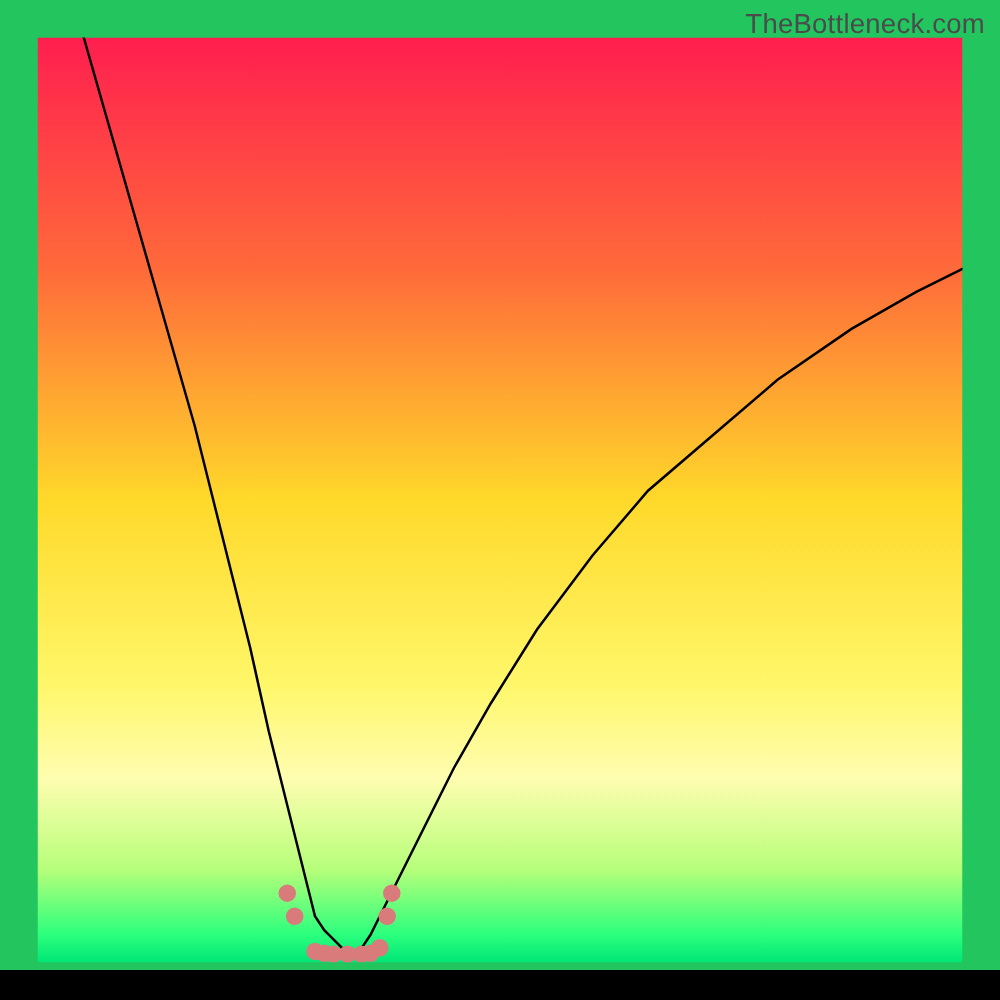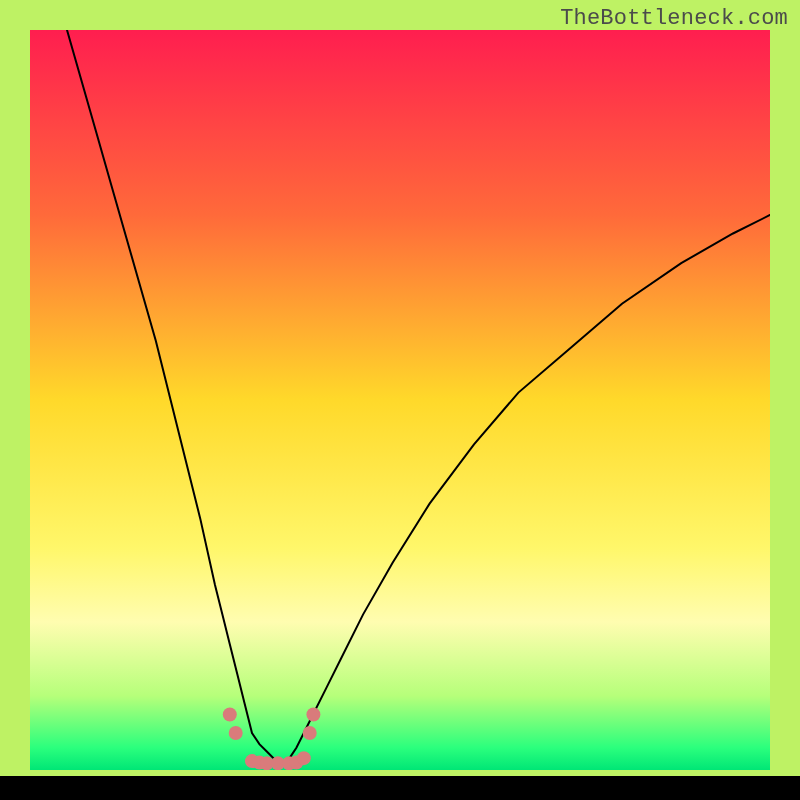--- a/index.html
+++ b/index.html
@@ -8,22 +8,21 @@
     width: 800px;
     height: 800px;
     background: #000000;
     font-family: Arial, Helvetica, sans-serif;
     overflow: hidden;
   }
   .frame {
     position: relative;
     width: 800px;
     height: 776px;
-    background: #bef264;
-    font-family: Liberation Mono, monospace;
+    background: #22c55e;
   }
   .watermark {
     position: absolute;
     top: 6px;
     right: 12px;
     color: #4b4b4b;
     font-size: 22px;
     font-weight: 400;
     letter-spacing: 0.2px;
     user-select: none;

